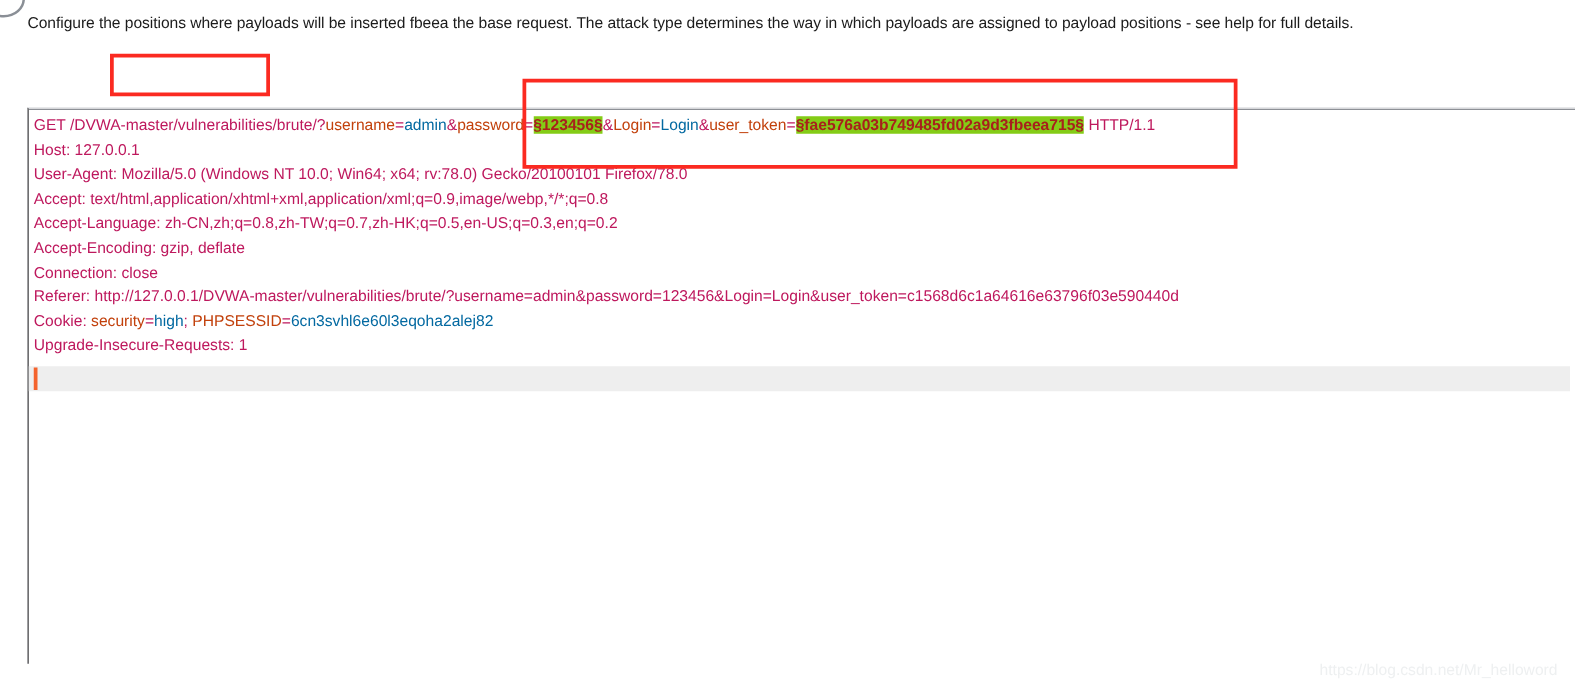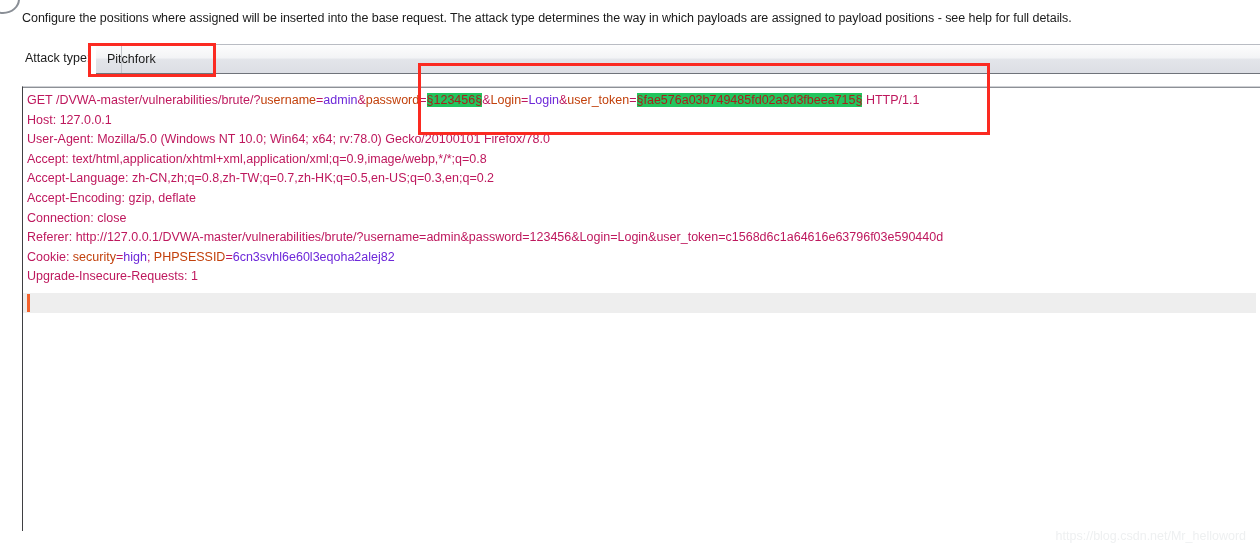--- a/index.html
+++ b/index.html
@@ -93,24 +93,25 @@
     padding: 4px 0 0 4px;
     font-family: "Liberation Sans", sans-serif;
     font-size: 12.5px;
     line-height: 19.6px;
     color: #1b1b1b;
     white-space: pre;
   }
   .code .line { height: 19.6px; white-space: pre; }
   .hdr   { color: #be185d; }
   .pname { color: #c2410c; }
-  .pval  { color: #6d28d9; margin-top: 38px; }
+  .pval  { color: #0369a1; margin-top: 38px; }
   .marker{
-    background: #22c55e;
+    background: #84cc16;
     color: #a8201c;
+    font-weight: bold;
   }
   .caret-line {
     position: relative;
     height: 20px;
     background: #eeeeee;
     margin-top: 6px;
     width: 1237px;
     left: -4px;
   }
   .caret {
@@ -140,29 +141,22 @@
     user-select: none;
   }
 </style>
 </head>
 <body>
 
 <div id="app">
 
   <div class="corner-arc"></div>
 
-  <div class="desc">Configure the positions where assigned will be inserted into the base request. The attack type determines the way in which payloads are assigned to payload positions - see help for full details.</div>
+  <div class="desc">Configure the positions where payloads will be inserted fbeea the base request. The attack type determines the way in which payloads are assigned to payload positions - see help for full details.</div>
 
-  <div class="attack-row">
-    <div class="attack-label">Attack type:</div>
-    <div class="combo">
-      <span class="combo-value">Pitchfork</span>
-    </div>
-    <div class="combo-divider"></div>
-  </div>
 
   <div class="editor">
     <div class="editor-top-rule"></div>
     <div class="code" id="code-body"><div class="line"><span class="hdr">GET /DVWA-master/vulnerabilities/brute/?</span><span class="pname">username</span><span class="hdr">=</span><span class="pval">admin</span><span class="hdr">&amp;</span><span class="pname">password</span><span class="hdr">=</span><span class="marker">§123456§</span><span class="hdr">&amp;</span><span class="pname">Login</span><span class="hdr">=</span><span class="pval">Login</span><span class="hdr">&amp;</span><span class="pname">user_token</span><span class="hdr">=</span><span class="marker">§fae576a03b749485fd02a9d3fbeea715§</span><span class="hdr"> HTTP/1.1</span></div><div class="line"><span class="hdr">Host: 127.0.0.1</span></div><div class="line"><span class="hdr">User-Agent: Mozilla/5.0 (Windows NT 10.0; Win64; x64; rv:78.0) Gecko/20100101 Firefox/78.0</span></div><div class="line"><span class="hdr">Accept: text/html,application/xhtml+xml,application/xml;q=0.9,image/webp,*/*;q=0.8</span></div><div class="line"><span class="hdr">Accept-Language: zh-CN,zh;q=0.8,zh-TW;q=0.7,zh-HK;q=0.5,en-US;q=0.3,en;q=0.2</span></div><div class="line"><span class="hdr">Accept-Encoding: gzip, deflate</span></div><div class="line"><span class="hdr">Connection: close</span></div><div class="line"><span class="hdr">Referer: http://127.0.0.1/DVWA-master/vulnerabilities/brute/?username=admin&amp;password=123456&amp;Login=Login&amp;user_token=c1568d6c1a64616e63796f03e590440d</span></div><div class="line"><span class="hdr">Cookie: </span><span class="pname">security</span><span class="hdr">=</span><span class="pval">high</span><span class="hdr">; </span><span class="pname">PHPSESSID</span><span class="hdr">=</span><span class="pval">6cn3svhl6e60l3eqoha2alej82</span></div><div class="line"><span class="hdr">Upgrade-Insecure-Requests: 1</span></div></div>
     <div class="caret-line">
       <div class="caret"></div>
     </div>
   </div>
 
   <div class="redbox" id="redbox-attacktype"></div>

